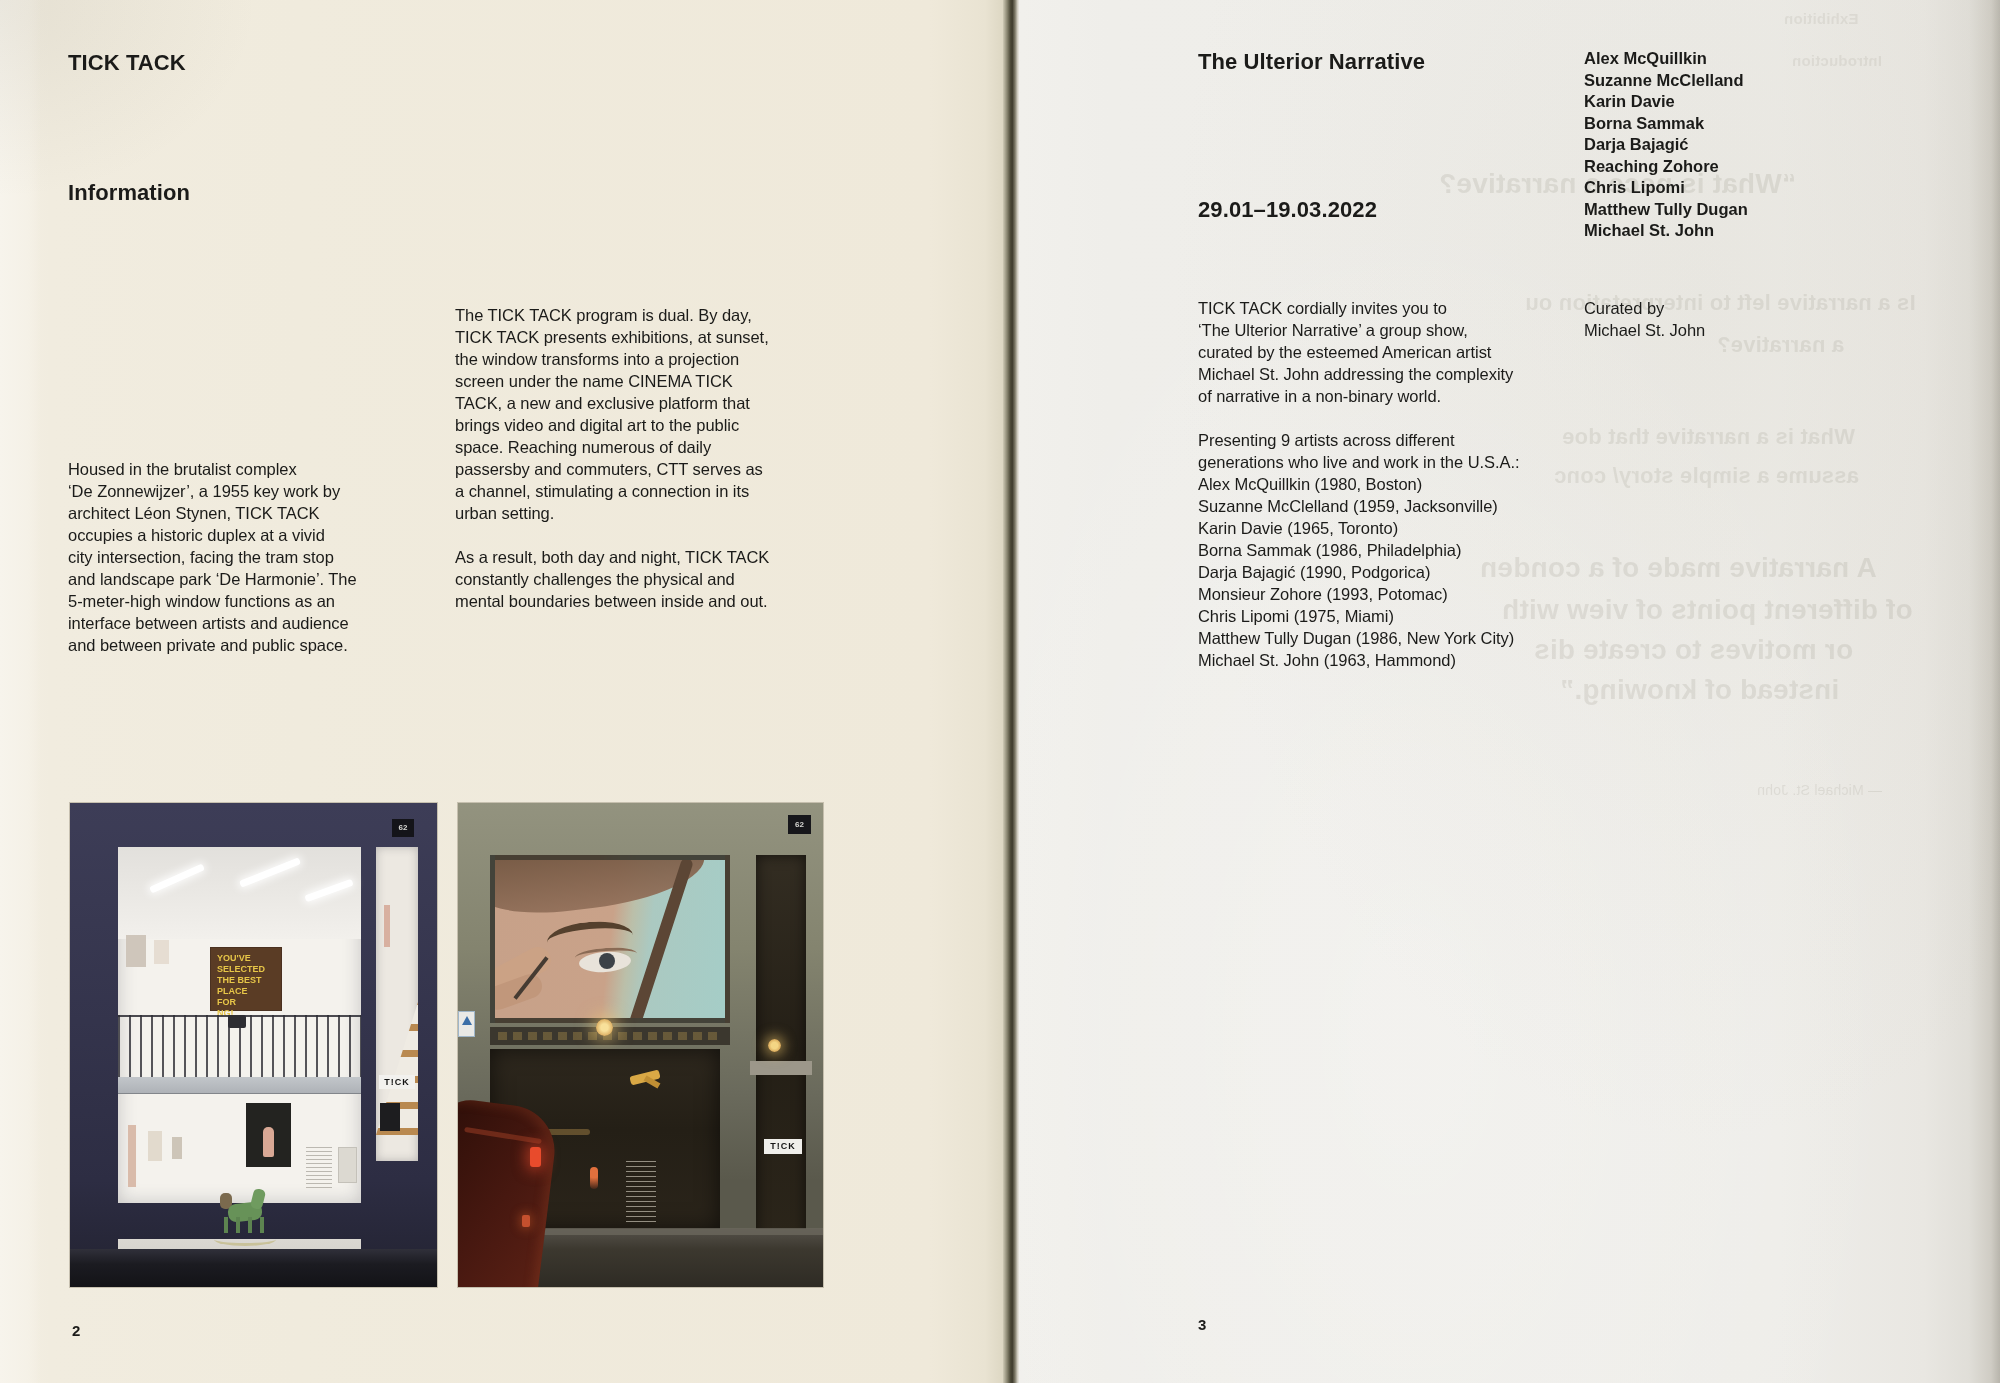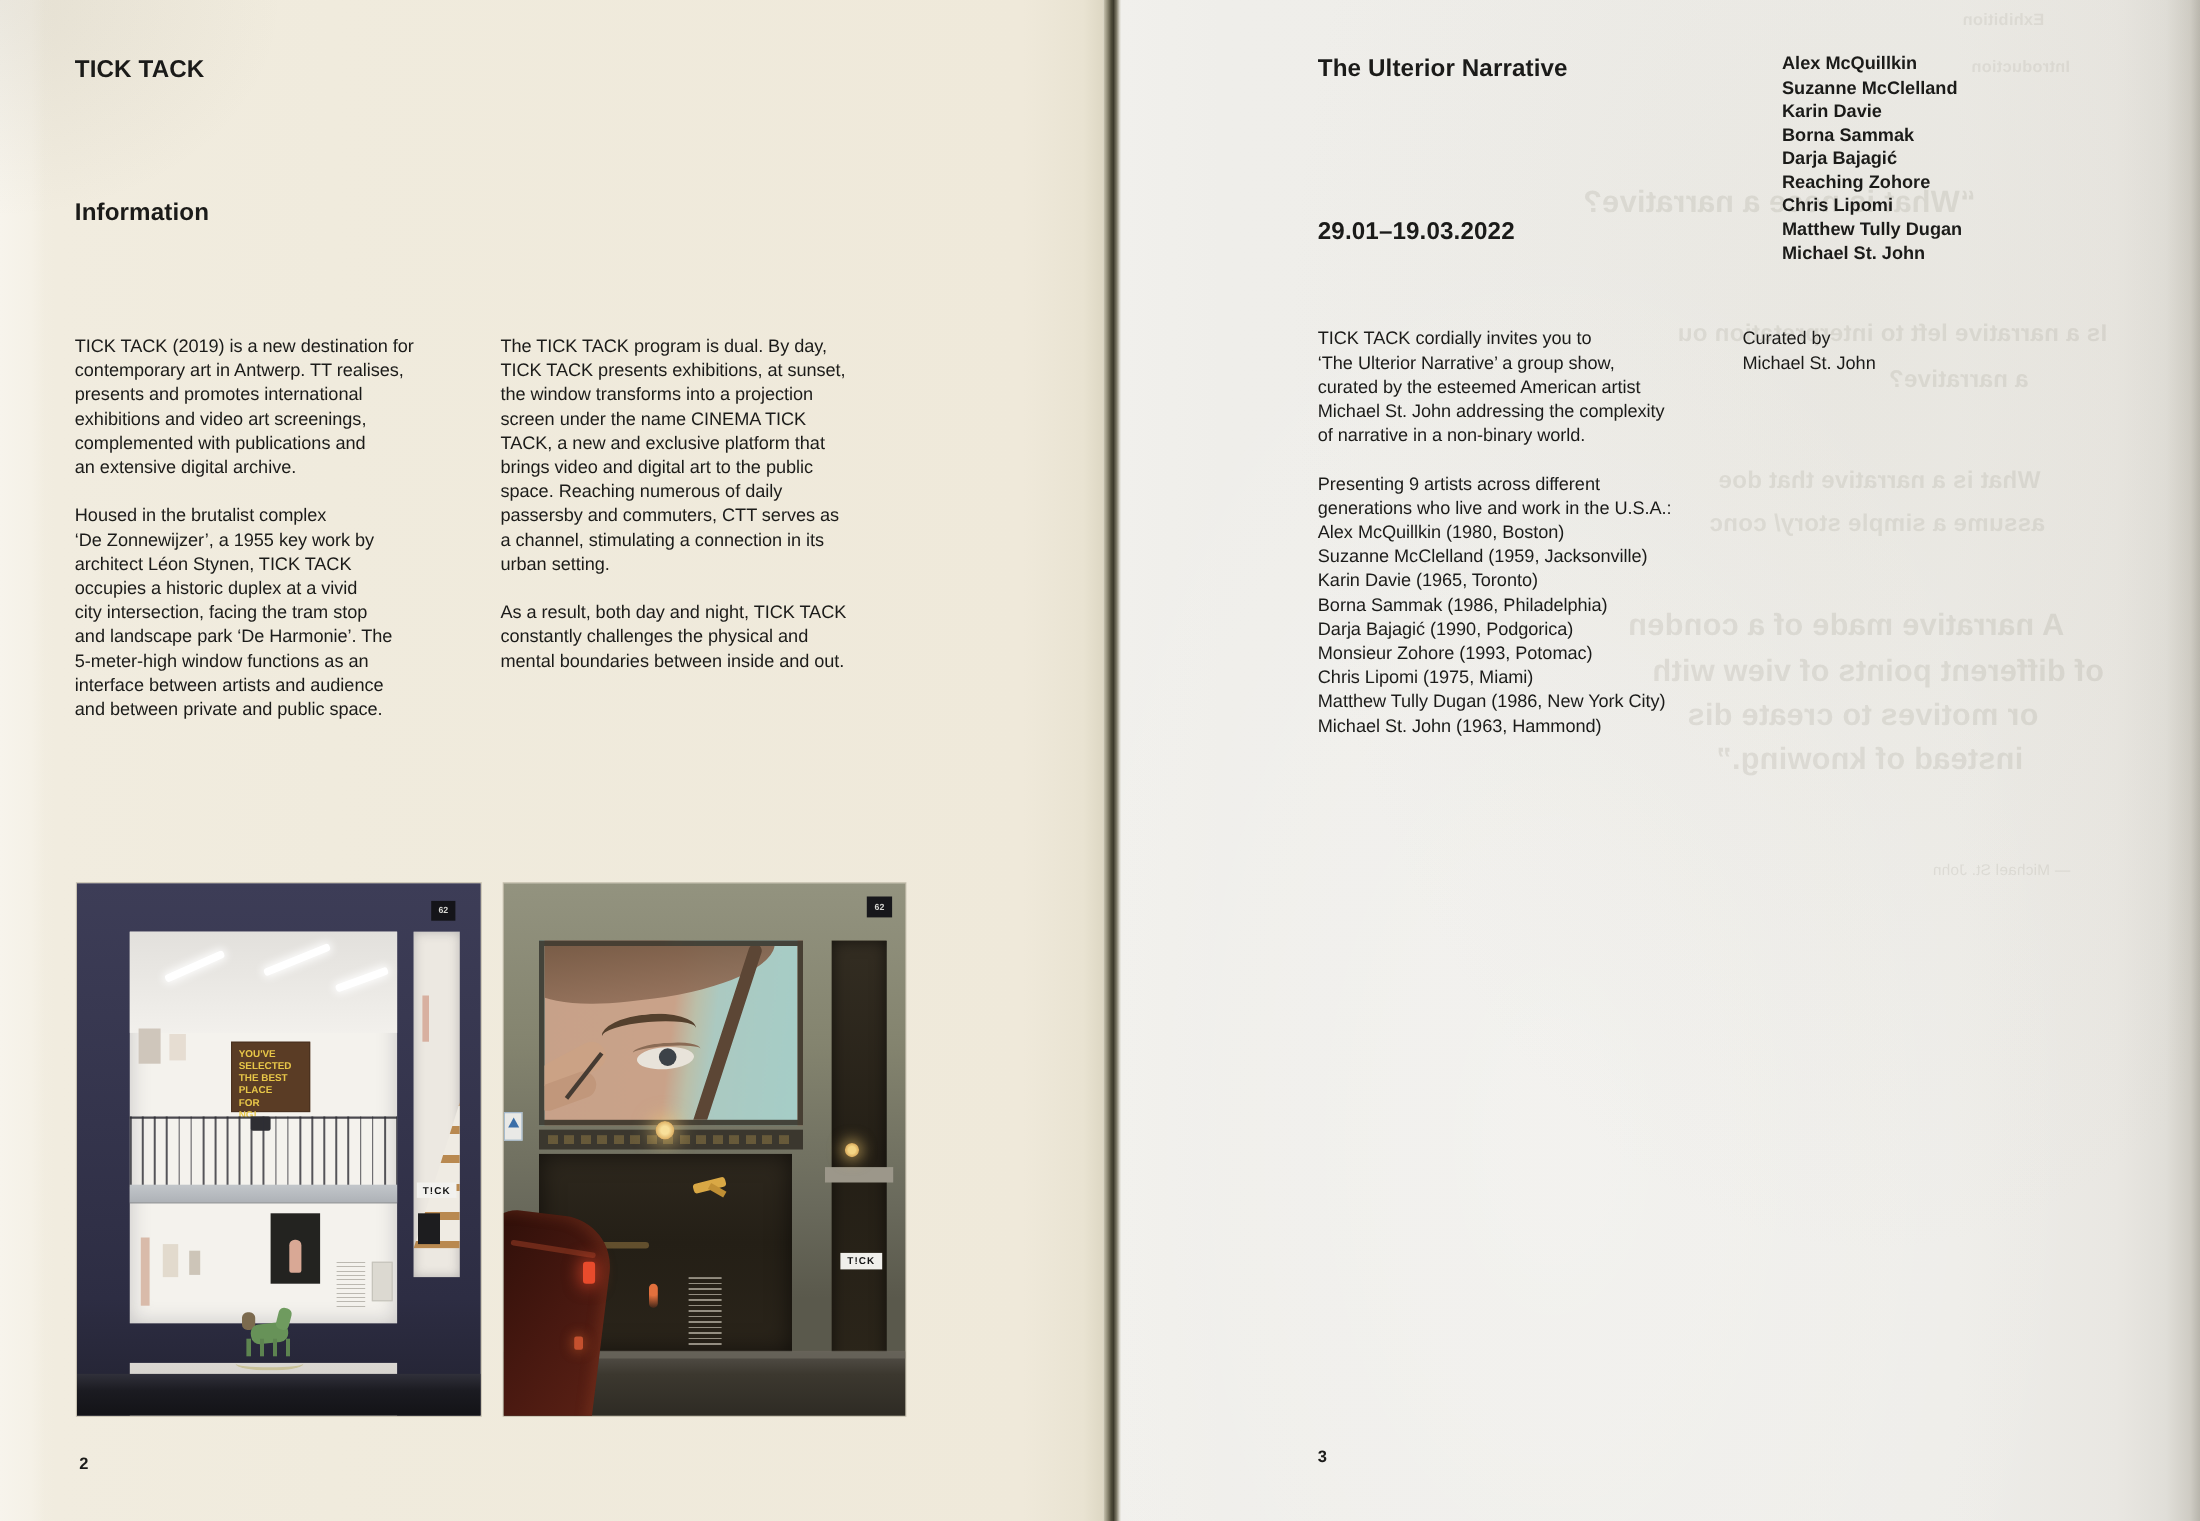--- a/index.html
+++ b/index.html
@@ -33,21 +33,21 @@
   #page-right .mottle{
     position:absolute;inset:0;
     background:
       radial-gradient(ellipse at 70% 22%,rgba(205,200,185,.18),rgba(205,200,185,0) 55%),
       radial-gradient(ellipse at 40% 75%,rgba(255,255,255,.25),rgba(255,255,255,0) 60%);
   }
   
   .h-bold{font-weight:700;font-size:22px;letter-spacing:.1px;white-space:pre-line;position:absolute;}
   .txt{position:absolute;font-size:16.5px;line-height:22px;white-space:pre-line;width:372px;letter-spacing:-.05px;}
   .pageno{position:absolute;font-weight:700;font-size:15px;}
-  .artist-line{display:block;line-height:21.5px;margin-left:36px;}
+  .artist-line{display:block;line-height:21.5px;}
   #artist-list{position:absolute;left:565px;top:48px;font-weight:700;font-size:16.5px;}
   
   .ghost{
     position:absolute;transform:scaleX(-1);white-space:nowrap;
     color:#6e6a58;font-weight:600;letter-spacing:.2px;pointer-events:none;
   }
   .g-big{font-size:28px;opacity:.13;}
   .g-mid{font-size:22px;opacity:.12;}
   .g-sml{font-size:15px;opacity:.10;font-weight:700;}
   .g-tiny{font-size:14px;opacity:.12;font-weight:400;}
@@ -148,26 +148,20 @@
 
 <div id="scan">
 
   <div class="page" id="page-left">
     <div class="edge-strip"></div>
     <div class="corner-shade"></div>
 
     <div class="h-bold" style="left:68px;top:50px;">TICK TACK</div>
     <div class="h-bold" style="left:68px;top:180px;">Information</div>
 
-    <div class="txt" style="left:68px;top:304px;">TICK TACK (2019) is a new destination for
-contemporary art in Antwerp. TT realises,
-presents and promotes international
-exhibitions and video art screenings,
-complemented with publications and
-an extensive digital archive.</div>
     <div class="txt" style="left:68px;top:458px;">Housed in the brutalist complex
 ‘De Zonnewijzer’, a 1955 key work by
 architect Léon Stynen, TICK TACK
 occupies a historic duplex at a vivid
 city intersection, facing the tram stop
 and landscape park ‘De Harmonie’. The
 5-meter-high window functions as an
 interface between artists and audience
 and between private and public space.</div>
     <div class="txt" style="left:455px;top:304px;">The TICK TACK program is dual. By day,

